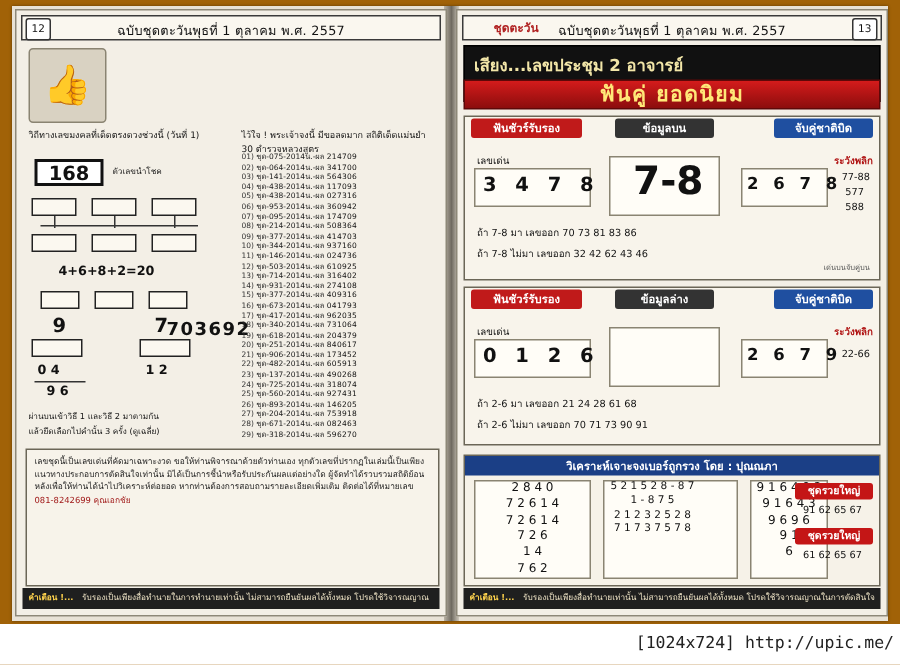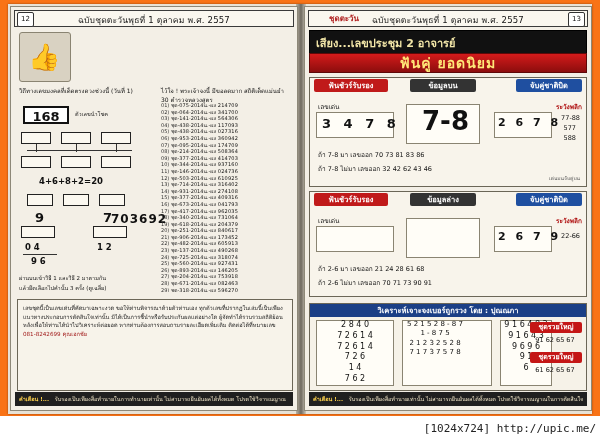--- a/index.html
+++ b/index.html
@@ -11,21 +11,21 @@
     width: 600px;
     height: 443px;
     font-family: "DejaVu Sans", sans-serif;
     overflow: hidden;
     position: relative;
   }
   #page {
     position: absolute;
     left: 0; top: 0;
     width: 600px; height: 443px;
-    background: #f97316;
+    background: #a16207;
   }
   
   .scan {
     position: absolute;
     left: 8px; top: 4px;
     width: 584px; height: 410px;
     background: #e8e2d6;
     box-shadow: 0 0 2px rgba(0,0,0,0.4);
   }
   .gutter {
@@ -561,20 +561,21 @@
 
     <div class="panel" style="top:184px; height:106px;">
       <div class="ptabs">
         <div class="tab red" style="left:4px;  width:74px;">ฟันชัวร์รับรอง</div>
         <div class="tab dark" style="left:100px; width:66px;">ข้อมูลล่าง</div>
         <div class="tab blue" style="right:4px; width:66px;">จับคู่ชาติบิด</div>
       </div>
 
       <div class="lbl" style="left:8px; top:24px;">เลขเด่น</div>
       <div class="cellbox" style="left:6px; top:34px; width:78px; height:26px;"></div>
+      <div class="digits" style="left:12px; top:38px;">0 1 2 6</div>
 
       <div class="cellbox" style="left:96px; top:26px; width:74px; height:40px;"></div>
 
       <div class="cellbox" style="left:184px; top:34px; width:58px; height:26px;"></div>
       <div class="digits" style="left:188px; top:38px; font-size:11px; letter-spacing:3px;">2 6 7 9</div>
 
       <div class="lbl-red" style="right:4px; top:24px;">ระวังพลิก</div>
       <div class="lbl" style="right:6px; top:40px;">22-66</div>
 
       <div class="rowline" style="left:8px; top:72px;">ถ้า 2-6 มา     เลขออก 21 24 28 61 68</div>

